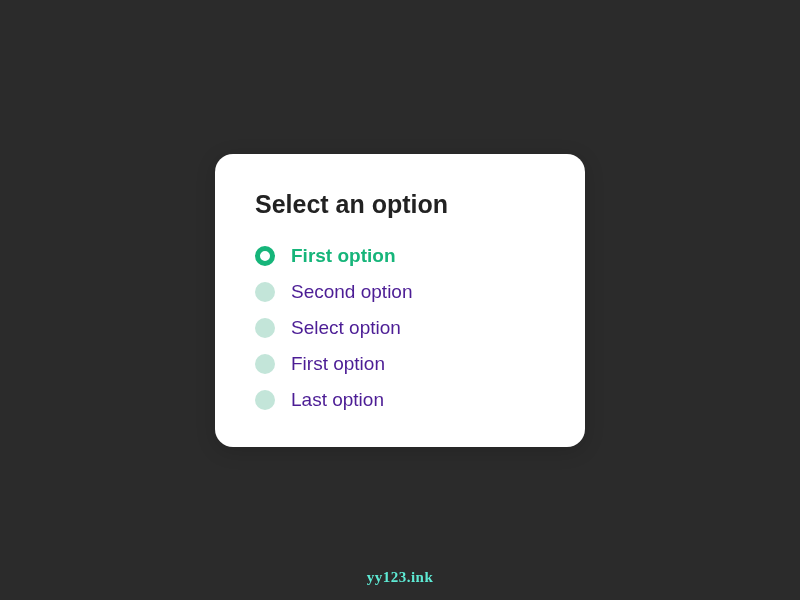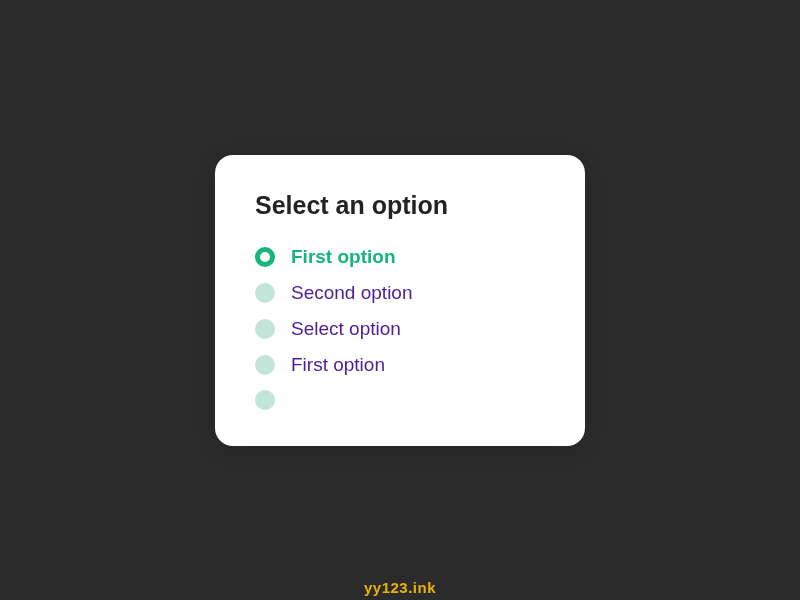--- a/index.html
+++ b/index.html
@@ -58,25 +58,25 @@
       font-size: 19px;
       font-weight: 400;
       color: #4c1d95;
     }
     .option-item.active .option-label {
       color: #16b57a;
       font-weight: 600;
     }
     .watermark {
       position: absolute;
-      bottom: 4px;
+      bottom: 14px;
       left: 50%;
       transform: translateX(-50%);
-      color: #eab308;
-      font-family: Liberation Sans, sans-serif;
+      color: #5eead4;
+      font-family: Liberation Serif, serif;
       font-weight: 700;
       font-size: 15px;
       letter-spacing: 0.5px;
     }
   </style>
 </head>
 <body>
 
 <div class="card">
   <h2 class="card-title">Select an option</h2>
@@ -92,17 +92,18 @@
     <div class="option-item">
       <span class="radio-indicator unselected"></span>
       <span class="option-label">Select option</span>
     </div>
     <div class="option-item">
       <span class="radio-indicator unselected"></span>
       <span class="option-label">First option</span>
     </div>
     <div class="option-item">
       <span class="radio-indicator unselected"></span>
+      <span class="option-label">Last option</span>
     </div>
   </div>
 </div>
 
 <div class="watermark">yy123.ink</div>
 
 </body></html>

